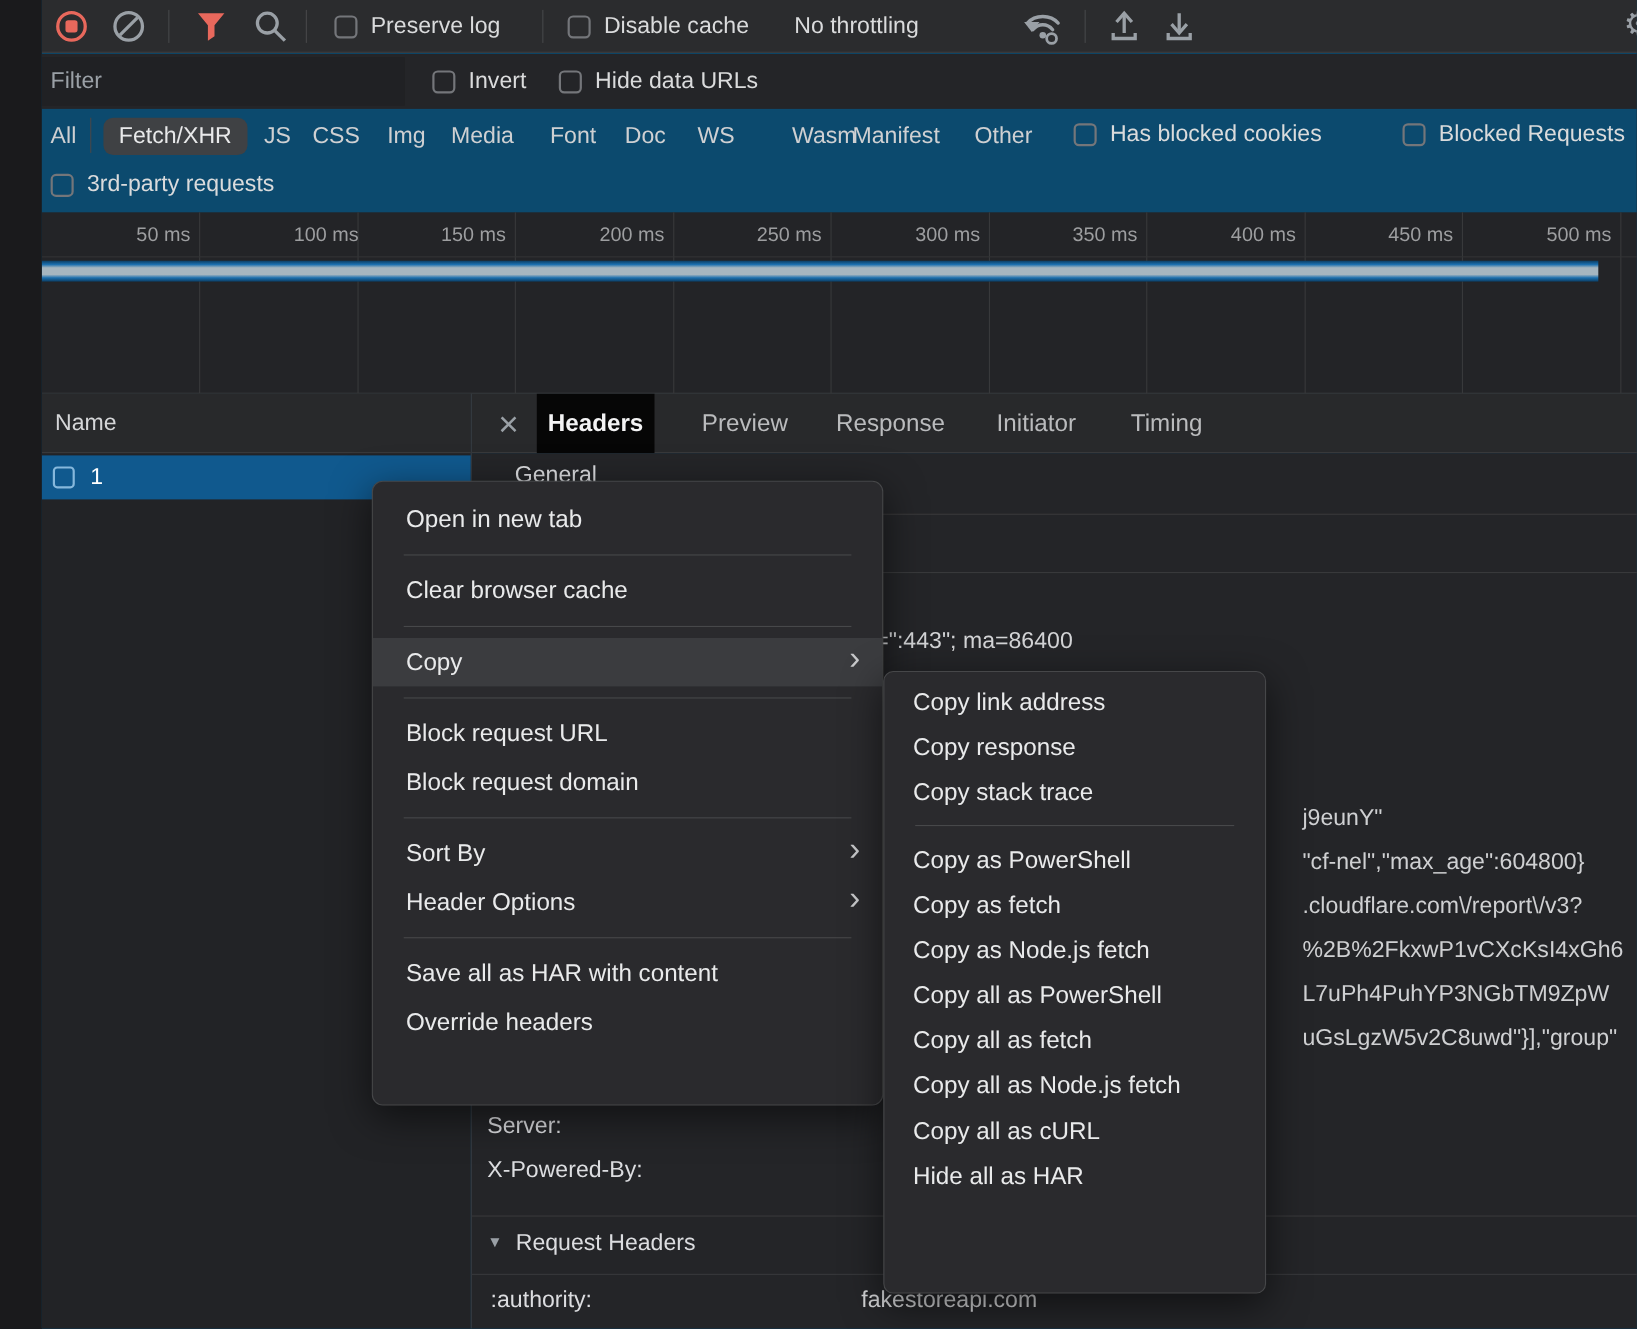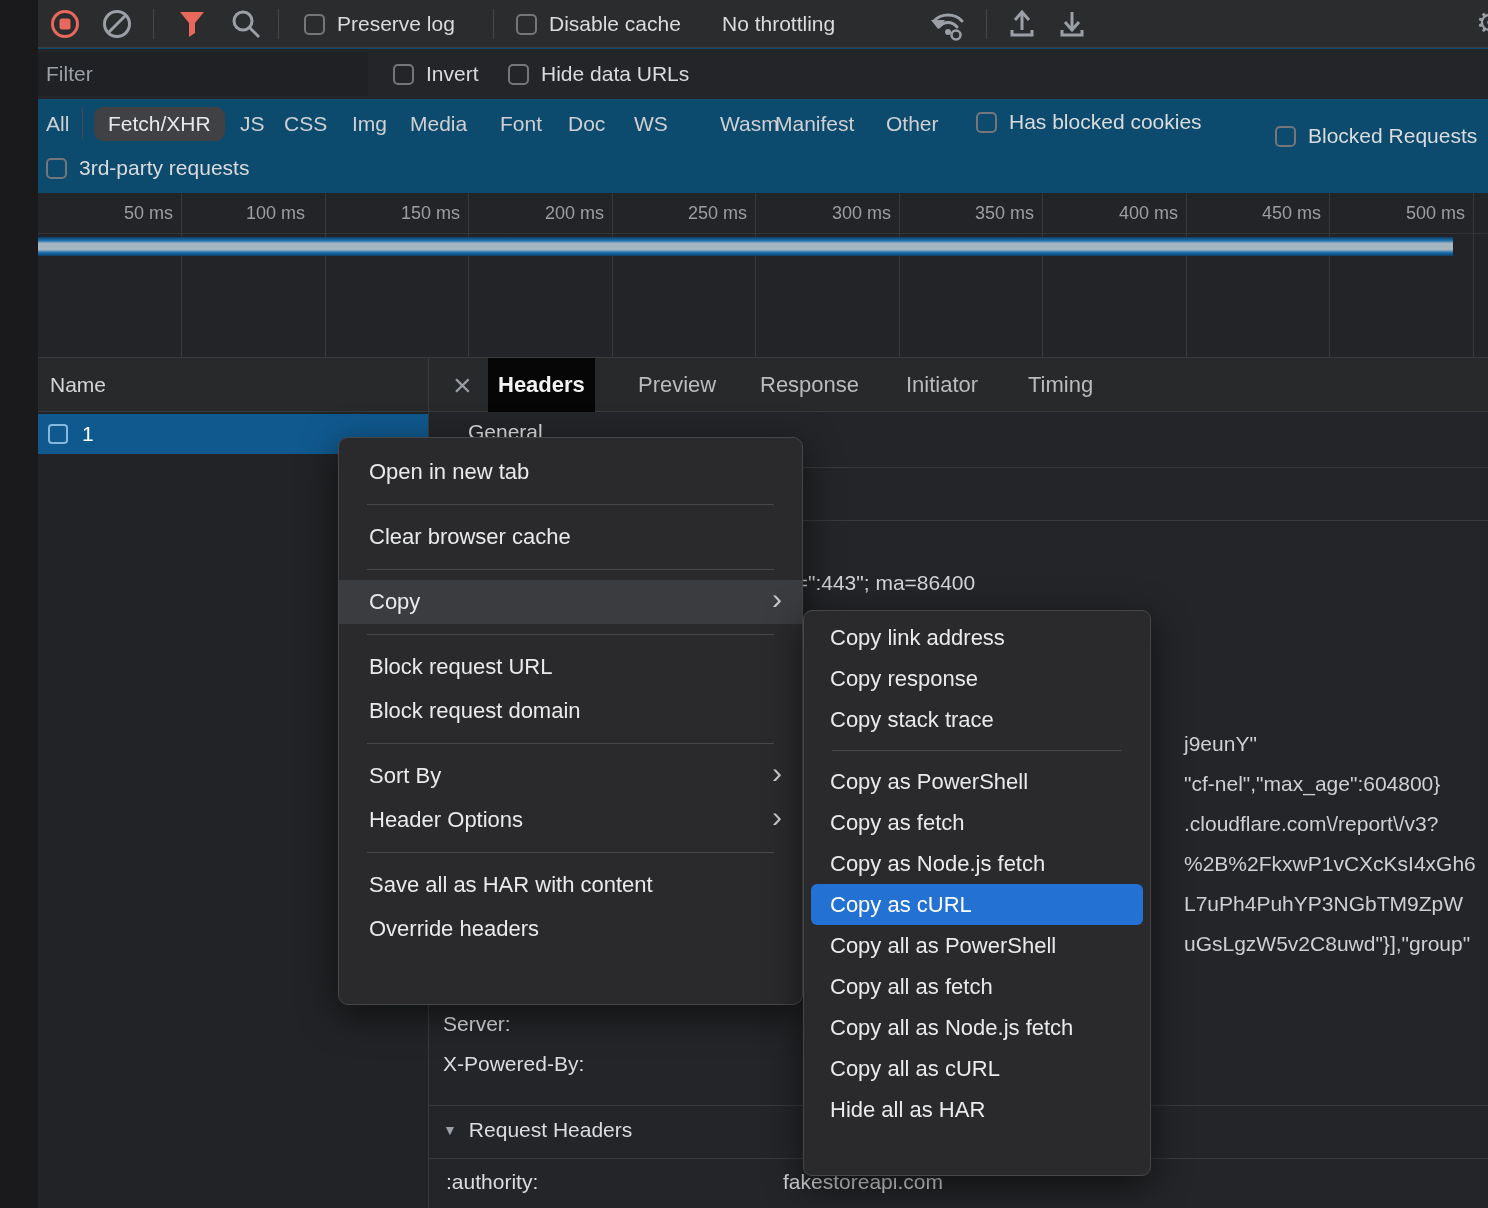--- a/index.html
+++ b/index.html
@@ -173,21 +173,21 @@
     <span class="type-item" style="left:462px;">Font</span>
     <span class="type-item" style="left:530px;">Doc</span>
     <span class="type-item" style="left:596px;">WS</span>
     <span class="type-item" style="left:682px;">Wasm</span>
     <span class="type-item" style="left:737px;">Manifest</span>
     <span class="type-item" style="left:848px;">Other</span>
     <div class="cb-row" style="left:938px; top:11px;">
       <span class="cb"></span>
       <span>Has blocked cookies</span>
     </div>
-    <div class="cb-row" style="left:1222px; top:25px;padding-left:15px;">
+    <div class="cb-row" style="left:1222px; top:11px;padding-left:15px;">
       <span class="cb"></span>
       <span>Blocked Requests</span>
     </div>
   </div>
 
   <div class="third-row">
     <div class="cb-row" style="left:8px; top:8px;">
       <span class="cb"></span>
       <span>3rd-party requests</span>
     </div>
@@ -198,21 +198,21 @@
     <div class="gridline" style="left:287px;"></div>
     <div class="gridline" style="left:430px;"></div>
     <div class="gridline" style="left:574px;"></div>
     <div class="gridline" style="left:717px;"></div>
     <div class="gridline" style="left:861px;"></div>
     <div class="gridline" style="left:1004px;"></div>
     <div class="gridline" style="left:1148px;"></div>
     <div class="gridline" style="left:1291px;"></div>
     <div class="gridline" style="left:1435px;"></div>
     <span class="tick-label" style="left:25px;">50 ms</span>
-    <span class="tick-label" style="left:157px;">100 ms</span>
+    <span class="tick-label" style="left:178px;">100 ms</span>
     <span class="tick-label" style="left:312px;">150 ms</span>
     <span class="tick-label" style="left:456px;">200 ms</span>
     <span class="tick-label" style="left:599px;">250 ms</span>
     <span class="tick-label" style="left:743px;">300 ms</span>
     <span class="tick-label" style="left:886px;">350 ms</span>
     <span class="tick-label" style="left:1030px;">400 ms</span>
     <span class="tick-label" style="left:1173px;">450 ms</span>
     <span class="tick-label" style="left:1317px;">500 ms</span>
     <div class="ruler-edge"></div>
     <div class="wfbar"></div>
@@ -290,21 +290,20 @@
   </div>
 
   <div class="submenu" style="left:765px; top:610px; width:348px; height:566px;">
     <div class="menu-item">Copy link address</div>
     <div class="menu-item">Copy response</div>
     <div class="menu-item">Copy stack trace</div>
     <div class="menu-sep"></div>
     <div class="menu-item">Copy as PowerShell</div>
     <div class="menu-item">Copy as fetch</div>
     <div class="menu-item">Copy as Node.js fetch</div>
-    <div class="menu-item item-blue">Copy as cURL</div>
     <div class="menu-item">Copy all as PowerShell</div>
     <div class="menu-item">Copy all as fetch</div>
     <div class="menu-item">Copy all as Node.js fetch</div>
     <div class="menu-item">Copy all as cURL</div>
     <div class="menu-item">Hide all as HAR</div>
   </div>
 
 </div>
 
 </body></html>

